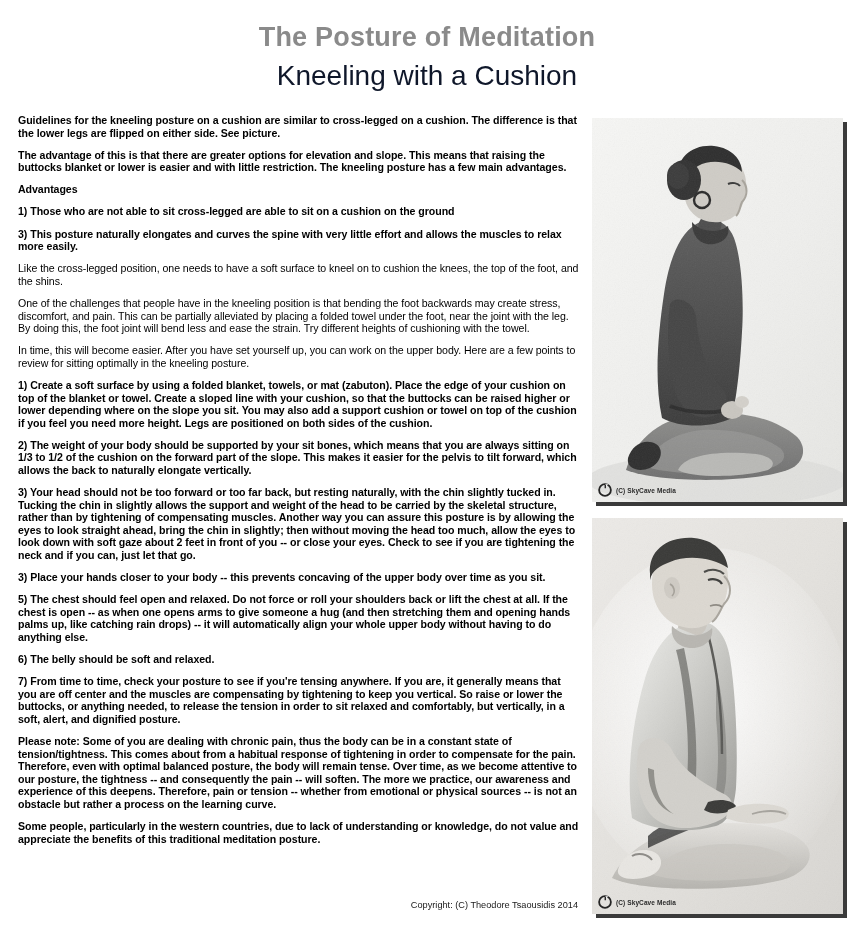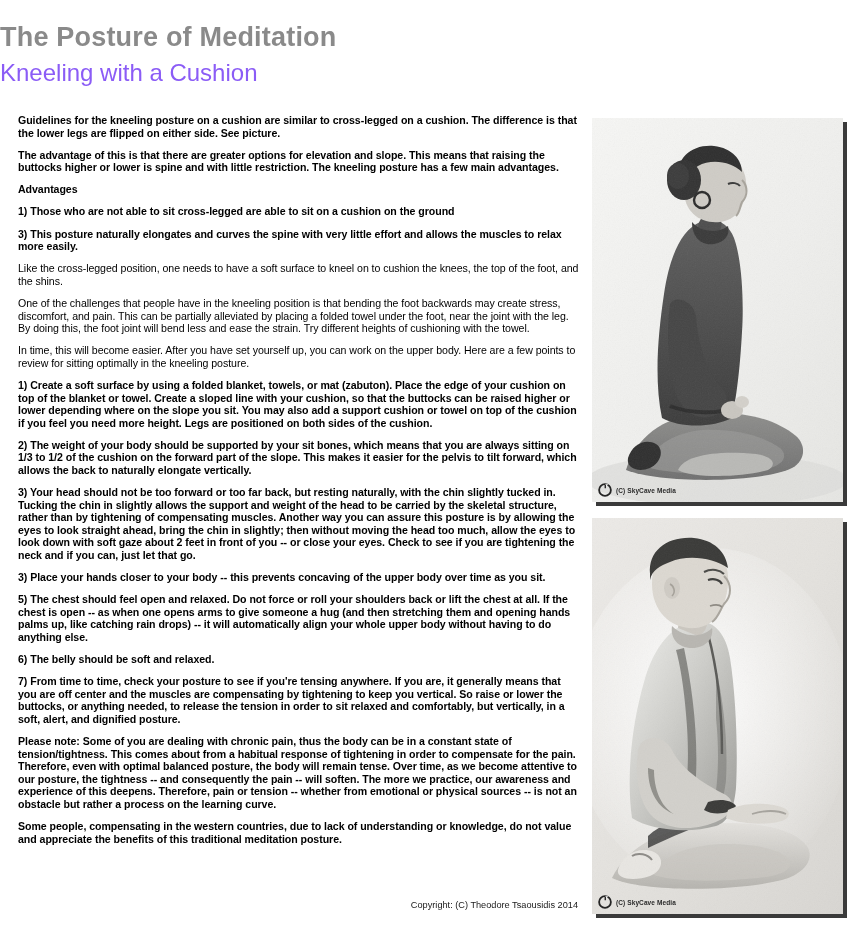--- a/index.html
+++ b/index.html
@@ -14,33 +14,34 @@
     font-family: "Liberation Sans", sans-serif;
     overflow: hidden;
   }
 
   
   .title-block {
     position: absolute;
     left: 0;
     top: 22px;
     width: 854px;
+    text-align: center;
   }
   .doc-title {
     font-size: 27px;
     font-weight: bold;
     color: #8a8a8a;
     letter-spacing: 0.2px;
     line-height: 1.15;
     margin: 0;
   }
   .doc-subtitle {
-    font-size: 24px;
+    font-size: 28px;
     font-weight: normal;
-    color: #8b5cf6;
+    color: #0f172a;
     line-height: 1.2;
     margin: 6px 0 0 0;
   }
 
   
   .text-column {
     position: absolute;
     left: 18px;
     top: 114px;
     width: 562px;
@@ -130,36 +131,36 @@
 </head>
 <body>
 
 <div class="title-block">
   <h1 class="doc-title">The Posture of Meditation</h1>
   <h2 class="doc-subtitle">Kneeling with a Cushion</h2>
 </div>
 
 <div class="text-column" id="text-column">
     <p class="para bold">Guidelines for the kneeling posture on a cushion are similar to cross-legged on a cushion. The difference is that the lower legs are flipped on either side. See picture.</p>
-    <p class="para bold">The advantage of this is that there are greater options for elevation and slope. This means that raising the buttocks higher or lower is spine and with little restriction. The kneeling posture has a few main advantages.</p>
+    <p class="para bold">The advantage of this is that there are greater options for elevation and slope. This means that raising the buttocks blanket or lower is easier and with little restriction. The kneeling posture has a few main advantages.</p>
     <p class="para bold">Advantages</p>
     <p class="para bold">1) Those who are not able to sit cross-legged are able to sit on a cushion on the ground</p>
     <p class="para bold">3) This posture naturally elongates and curves the spine with very little effort and allows the muscles to relax more easily.</p>
     <p class="para regular">Like the cross-legged position, one needs to have a soft surface to kneel on to cushion the knees, the top of the foot, and the shins.</p>
     <p class="para regular">One of the challenges that people have in the kneeling position is that bending the foot backwards may create stress, discomfort, and pain. This can be partially alleviated by placing a folded towel under the foot, near the joint with the leg. By doing this, the foot joint will bend less and ease the strain. Try different heights of cushioning with the towel.</p>
     <p class="para regular">In time, this will become easier. After you have set yourself up, you can work on the upper body. Here are a few points to review for sitting optimally in the kneeling posture.</p>
     <p class="para bold">1) Create a soft surface by using a folded blanket, towels, or mat (zabuton).  Place the edge of your cushion on top of the blanket or towel. Create  a sloped line with your cushion, so that the buttocks can be raised higher or lower depending where on the slope you sit. You may also add a support cushion or towel on top of the cushion if you feel you need more height. Legs are positioned on both sides of the cushion.</p>
     <p class="para bold">2) The weight of your body should be supported by your sit bones, which means that you are always sitting on 1/3 to 1/2 of the cushion on the forward part of the slope. This makes it easier for the pelvis to tilt forward, which allows the back to naturally elongate vertically.</p>
     <p class="para bold">3) Your head should not be too forward or too far back, but resting naturally, with the chin slightly tucked in. Tucking the chin in slightly allows the support and weight of the head to be carried by the skeletal structure, rather than by tightening of compensating muscles. Another way you can assure this posture is by allowing the eyes to look straight ahead, bring the chin in slightly; then without moving the head too much, allow the eyes to look down with soft gaze about 2 feet in front of you -- or close your eyes. Check to see if you are tightening the neck and if you can, just let that go.</p>
     <p class="para bold">3) Place your hands closer to your body -- this prevents concaving of the upper body over time as you sit.</p>
     <p class="para bold">5) The chest should feel open and relaxed. Do not force or roll your shoulders back or lift the chest at all. If the chest is open -- as when one opens arms to give someone a hug (and then stretching them and opening hands palms up, like catching rain drops) -- it will automatically align your whole upper body without having to do anything else.</p>
     <p class="para bold">6) The belly should be soft and relaxed.</p>
     <p class="para bold">7) From time to time, check your posture to see if you're tensing anywhere. If you are, it generally means that you are off center and the muscles are compensating by tightening to keep you vertical. So raise or lower the buttocks, or anything needed, to release the tension in order to sit relaxed and comfortably, but vertically, in a soft, alert, and dignified posture.</p>
     <p class="para bold">Please note: Some of you are dealing with chronic pain, thus the body can be in a constant state of tension/tightness. This comes about from a habitual response of tightening in order to compensate for the pain. Therefore, even with optimal balanced posture, the body will remain tense. Over time, as we become attentive to our posture, the tightness -- and consequently the pain -- will soften. The more we practice, our awareness and experience of this deepens. Therefore, pain or tension -- whether from emotional or physical sources  --  is not an obstacle but rather a process on the learning curve.</p>
-    <p class="para bold">Some people, compensating in the western countries, due to lack of understanding or knowledge, do not value and appreciate the benefits of this traditional meditation posture.</p>
+    <p class="para bold">Some people, particularly in the western countries, due to lack of understanding or knowledge, do not value and appreciate the benefits of this traditional meditation posture.</p>
   </div>
 
 <div class="footer">
   <div class="footer-line">Copyright: (C) Theodore Tsaousidis 2014</div>
 </div>
 
 <div class="photo-column">
 
   <div class="photo-frame first">
     <svg class="photo-canvas" viewBox="0 0 251 384" preserveAspectRatio="none">

